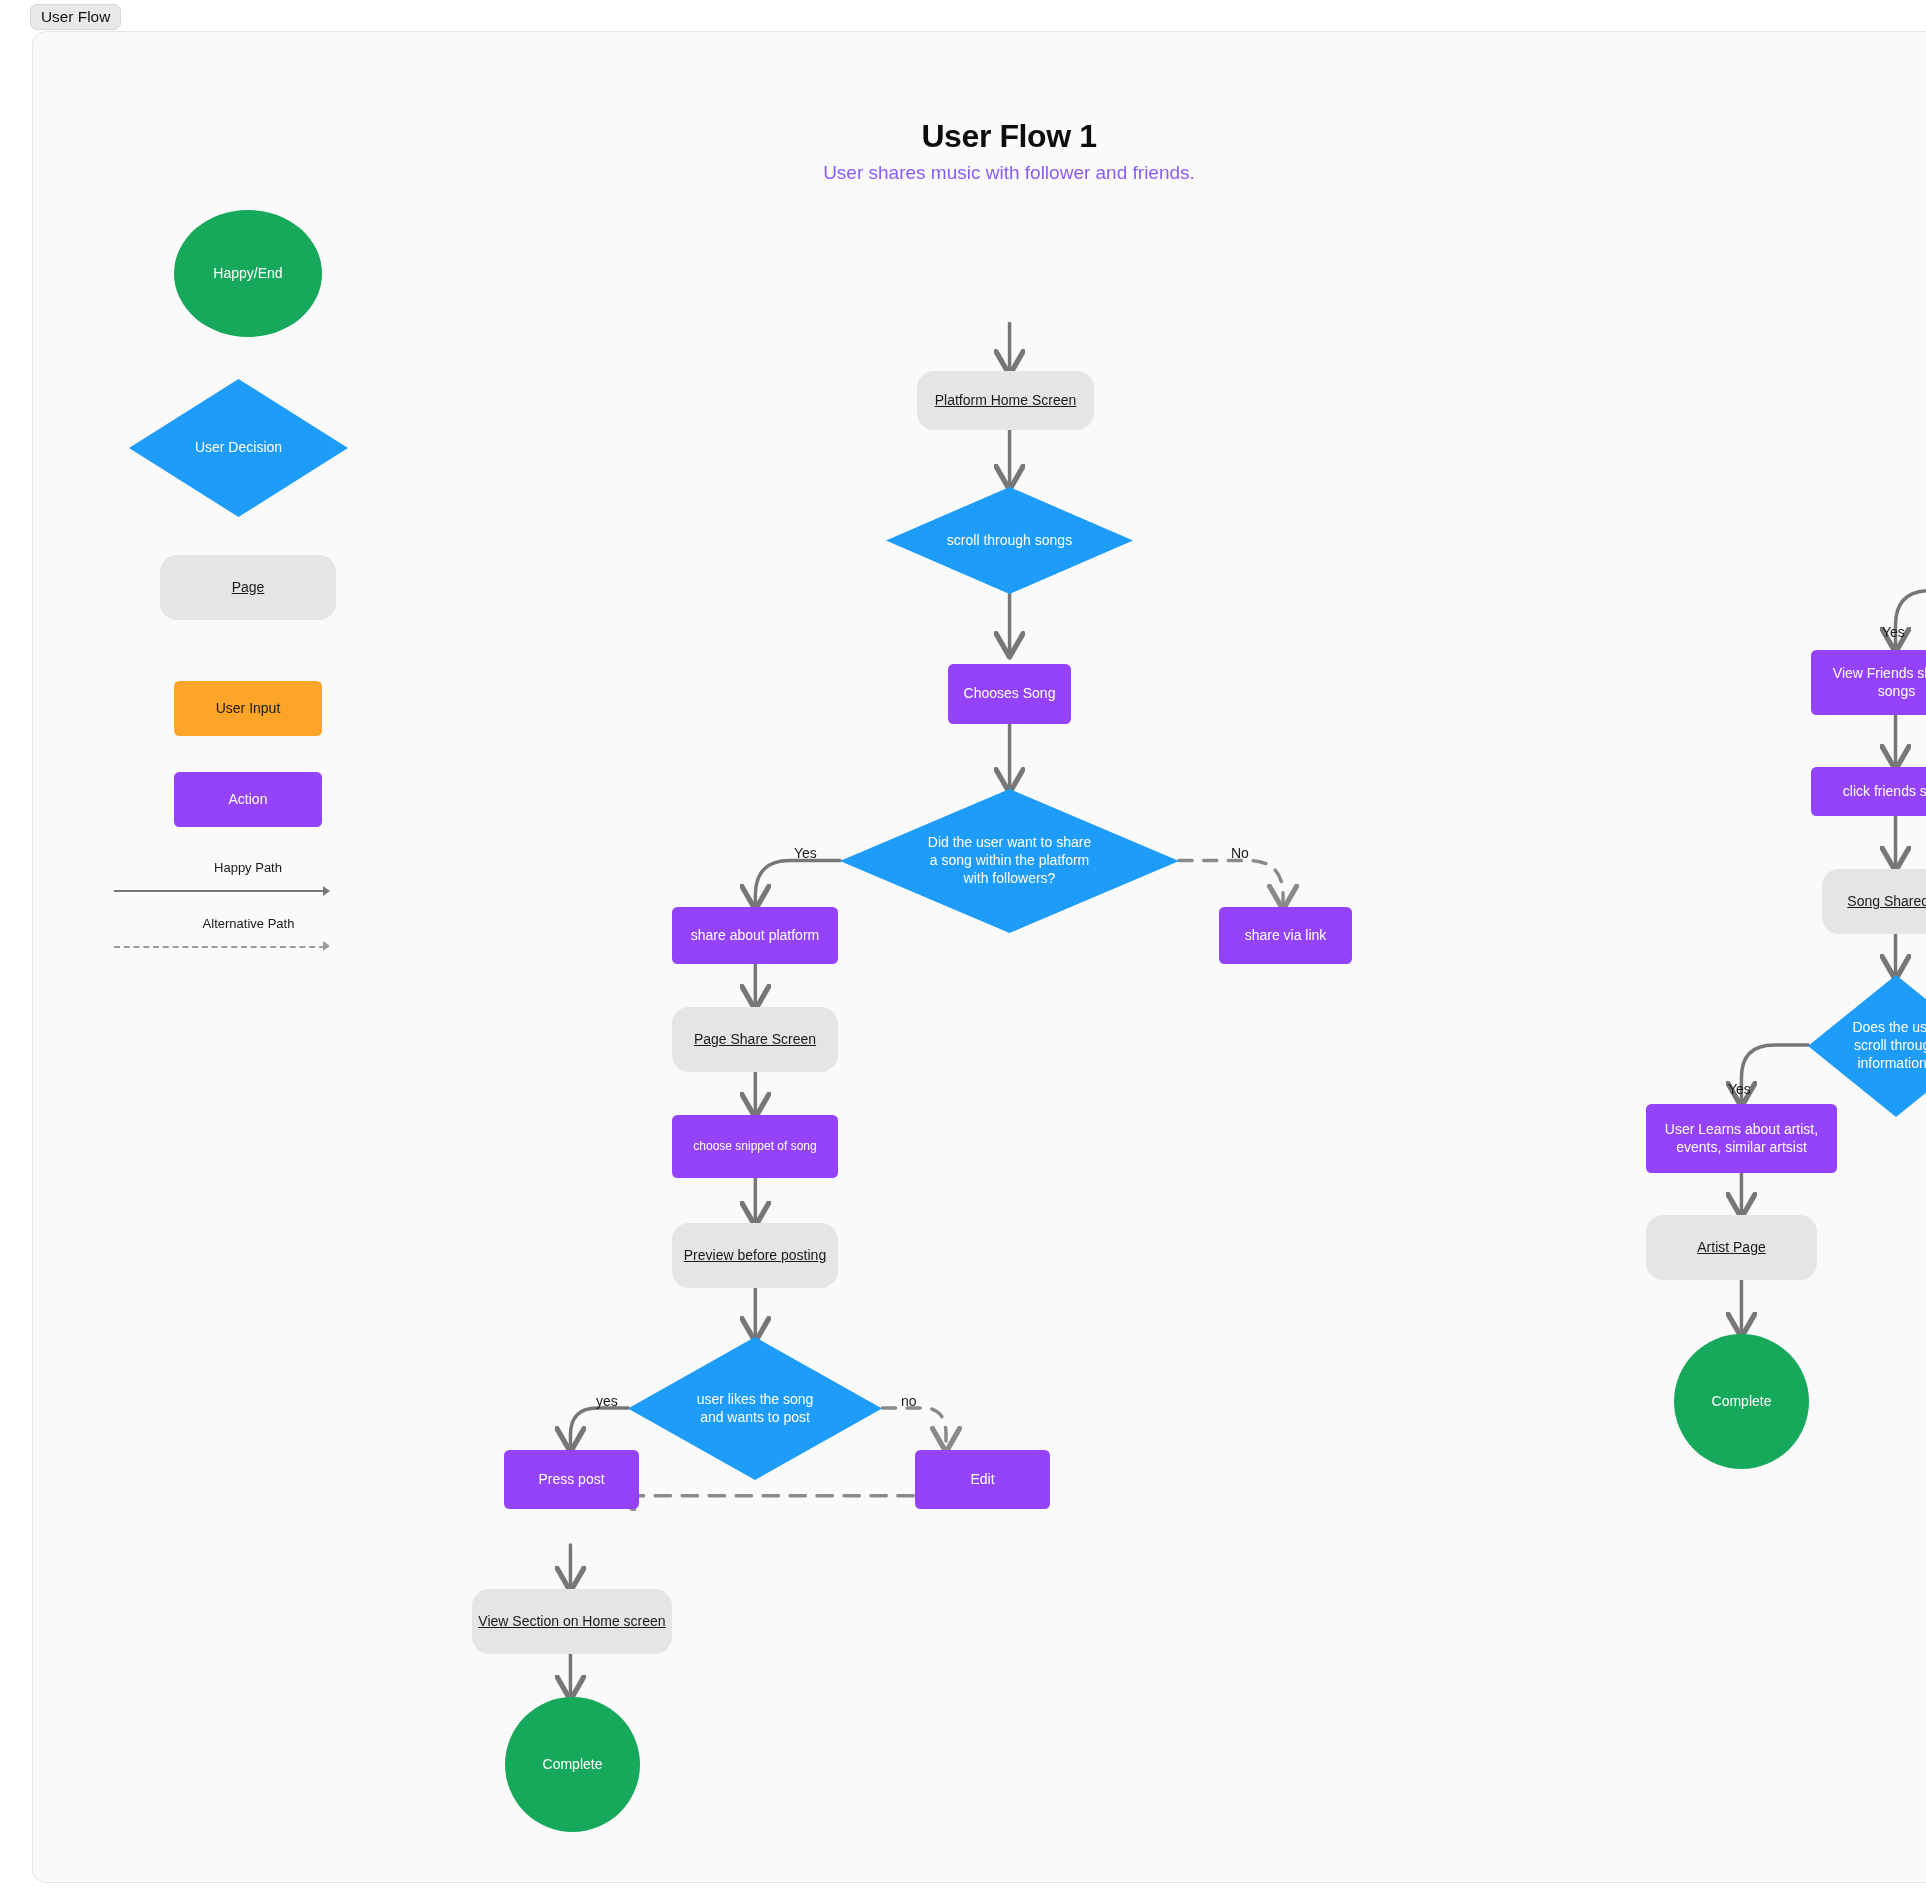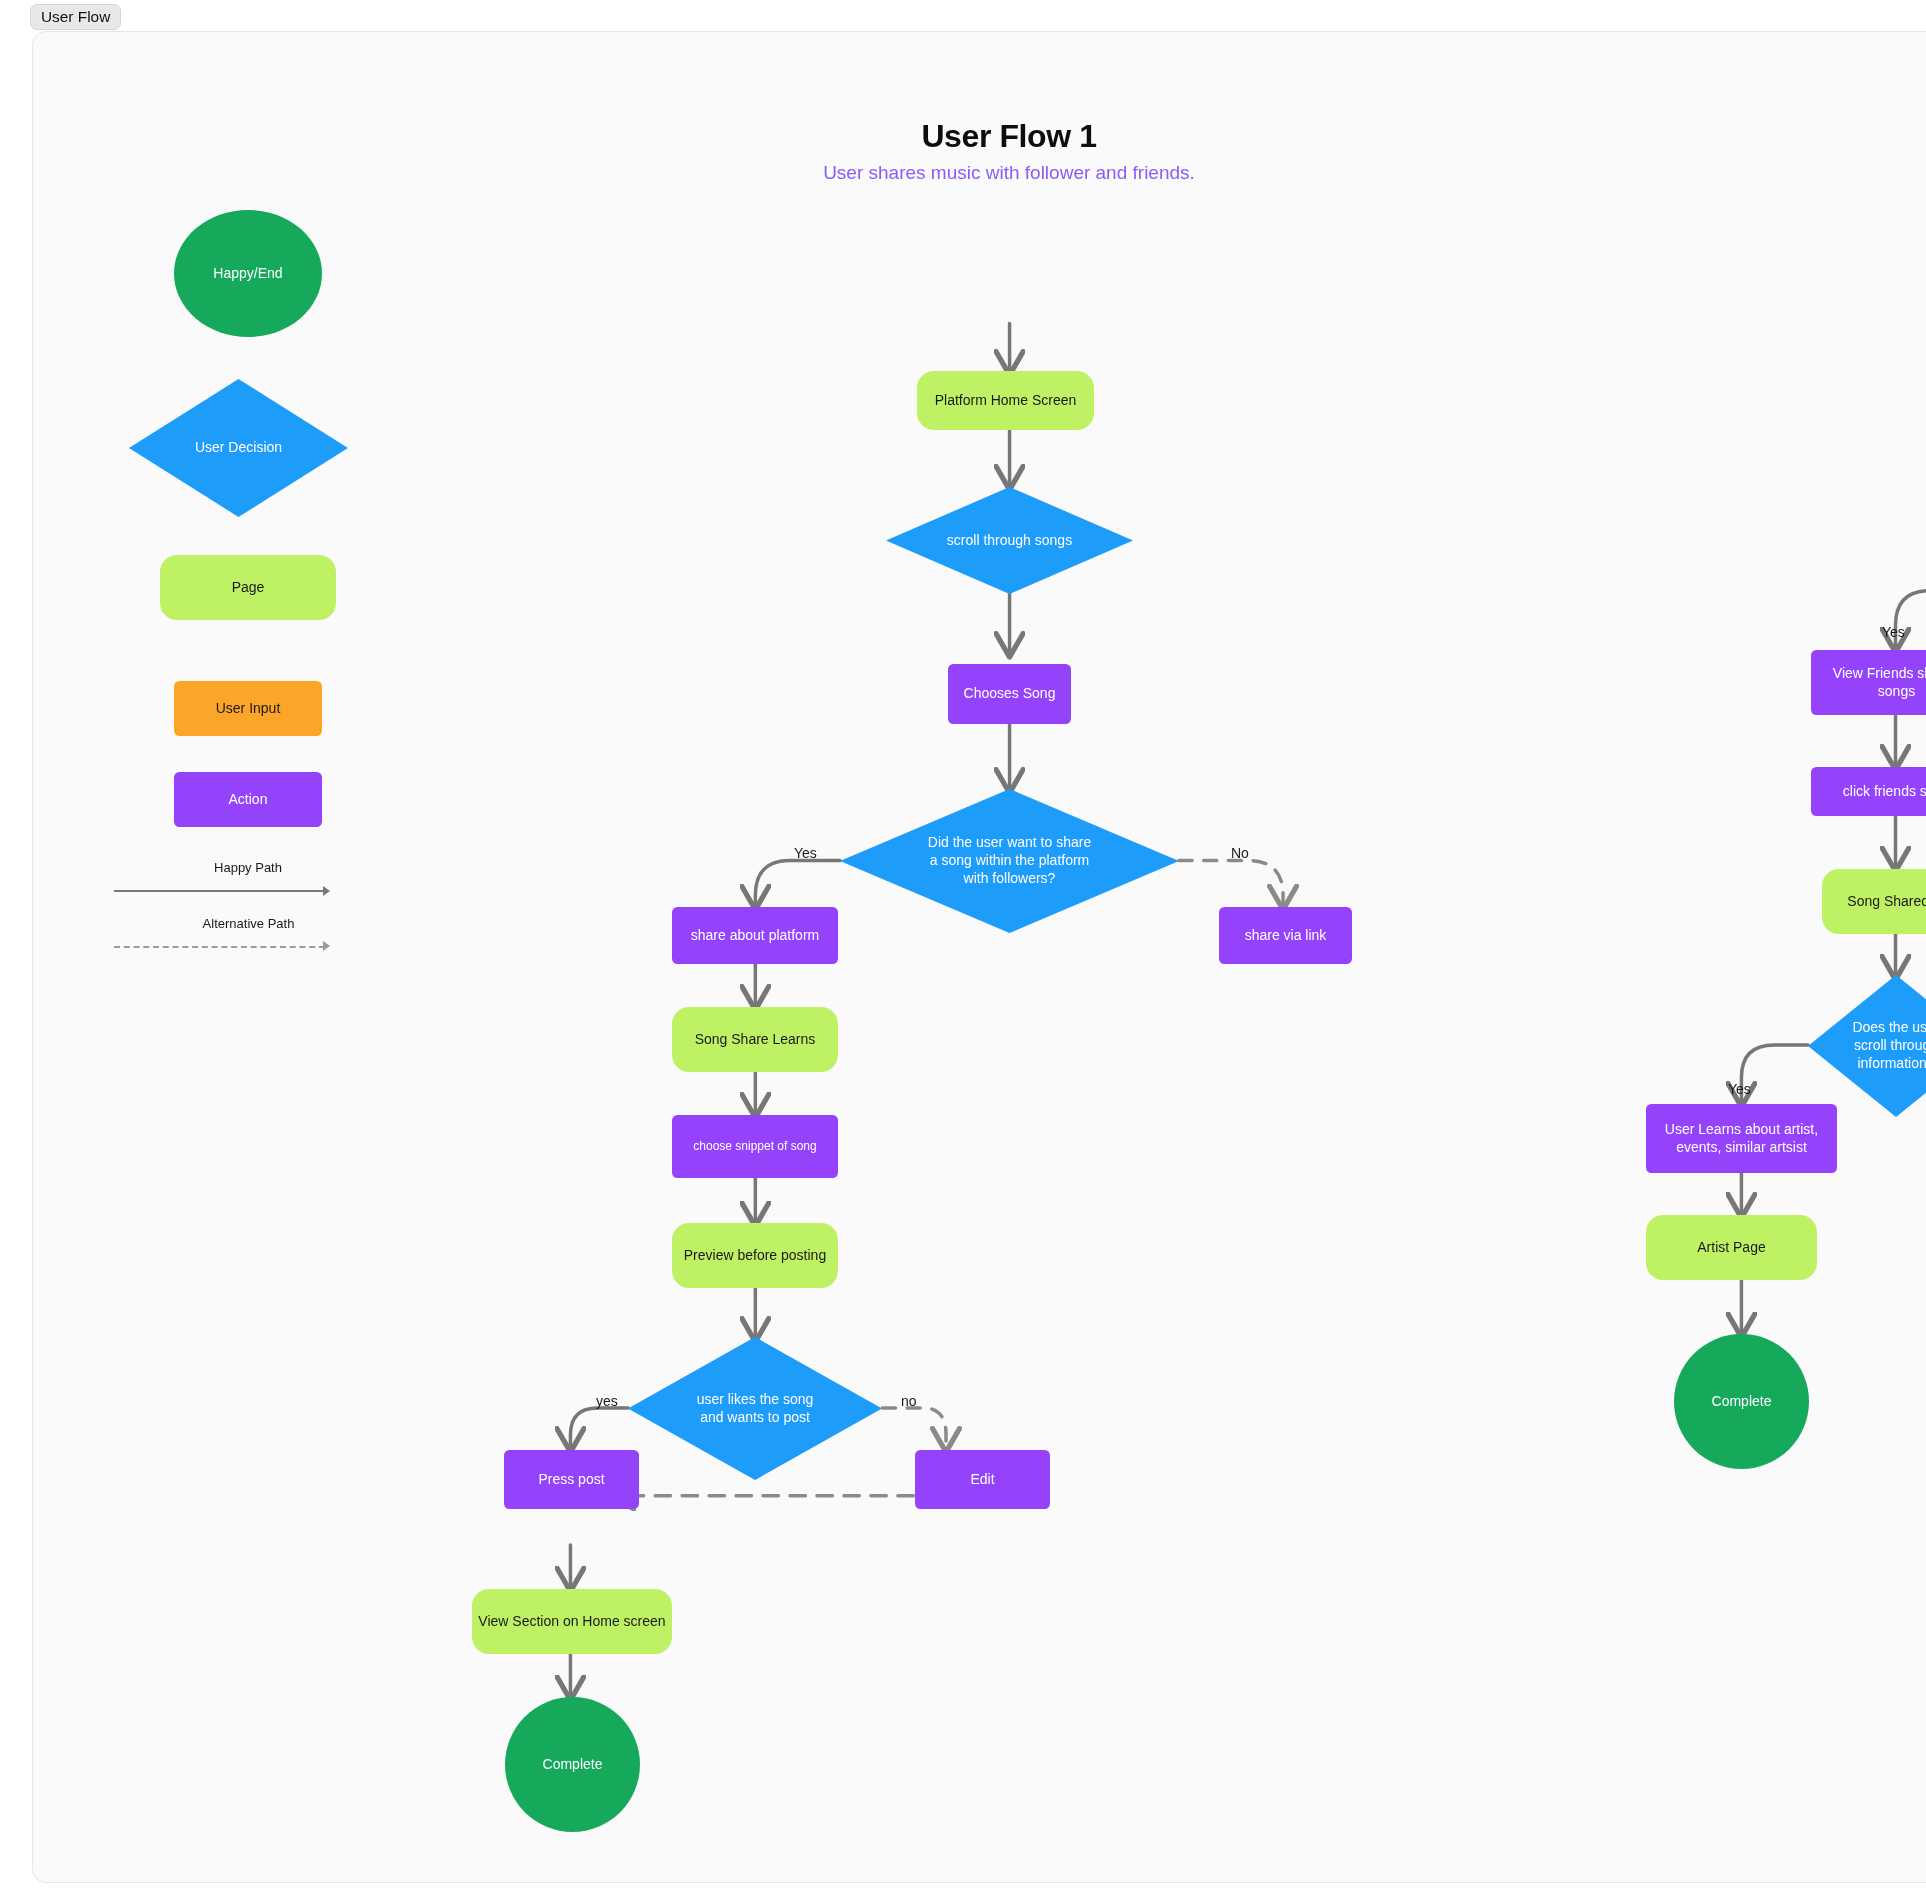--- a/index.html
+++ b/index.html
@@ -65,23 +65,24 @@
   }
   .n-decision .dia {
     position: absolute;
     left: 0; top: 0; width: 100%; height: 100%;
     background: #1e9cfa;
     clip-path: polygon(50% 0%, 100% 50%, 50% 100%, 0% 50%);
   }
   .n-decision .lbl { position: relative; z-index: 2; }
 
   .n-page {            
-    background: #bef264;
+    background: #e5e5e5;
     border-radius: 17px;
     color: #1a1a1a;
+    text-decoration: underline;
   }
   .n-input {           
     background: #fca529;
     border-radius: 5.4px;
     color: #1a1a1a;
   }
   .n-action {          
     background: #9443fa;
     border-radius: 5.4px;
     color: #ffffff;
@@ -277,21 +278,21 @@
 
     <div class="node n-action" style="left:639px; top:875px; width:166px; height:57px; font-size:14px;">
       <span class="lbl">share about platform</span>
     </div>
 
     <div class="node n-action" style="left:1186px; top:875px; width:133px; height:57px; font-size:14px;">
       <span class="lbl">share via link</span>
     </div>
 
     <div class="node n-page" style="left:639px; top:975px; width:166px; height:65px; font-size:14px;">
-      <span class="lbl">Song Share Learns</span>
+      <span class="lbl">Page Share Screen</span>
     </div>
 
     <div class="node n-action" style="left:639px; top:1083px; width:166px; height:63px; font-size:12px;">
       <span class="lbl">choose snippet of song</span>
     </div>
 
     <div class="node n-page" style="left:639px; top:1191px; width:166px; height:65px; font-size:14px;">
       <span class="lbl">Preview before posting</span>
     </div>
 

